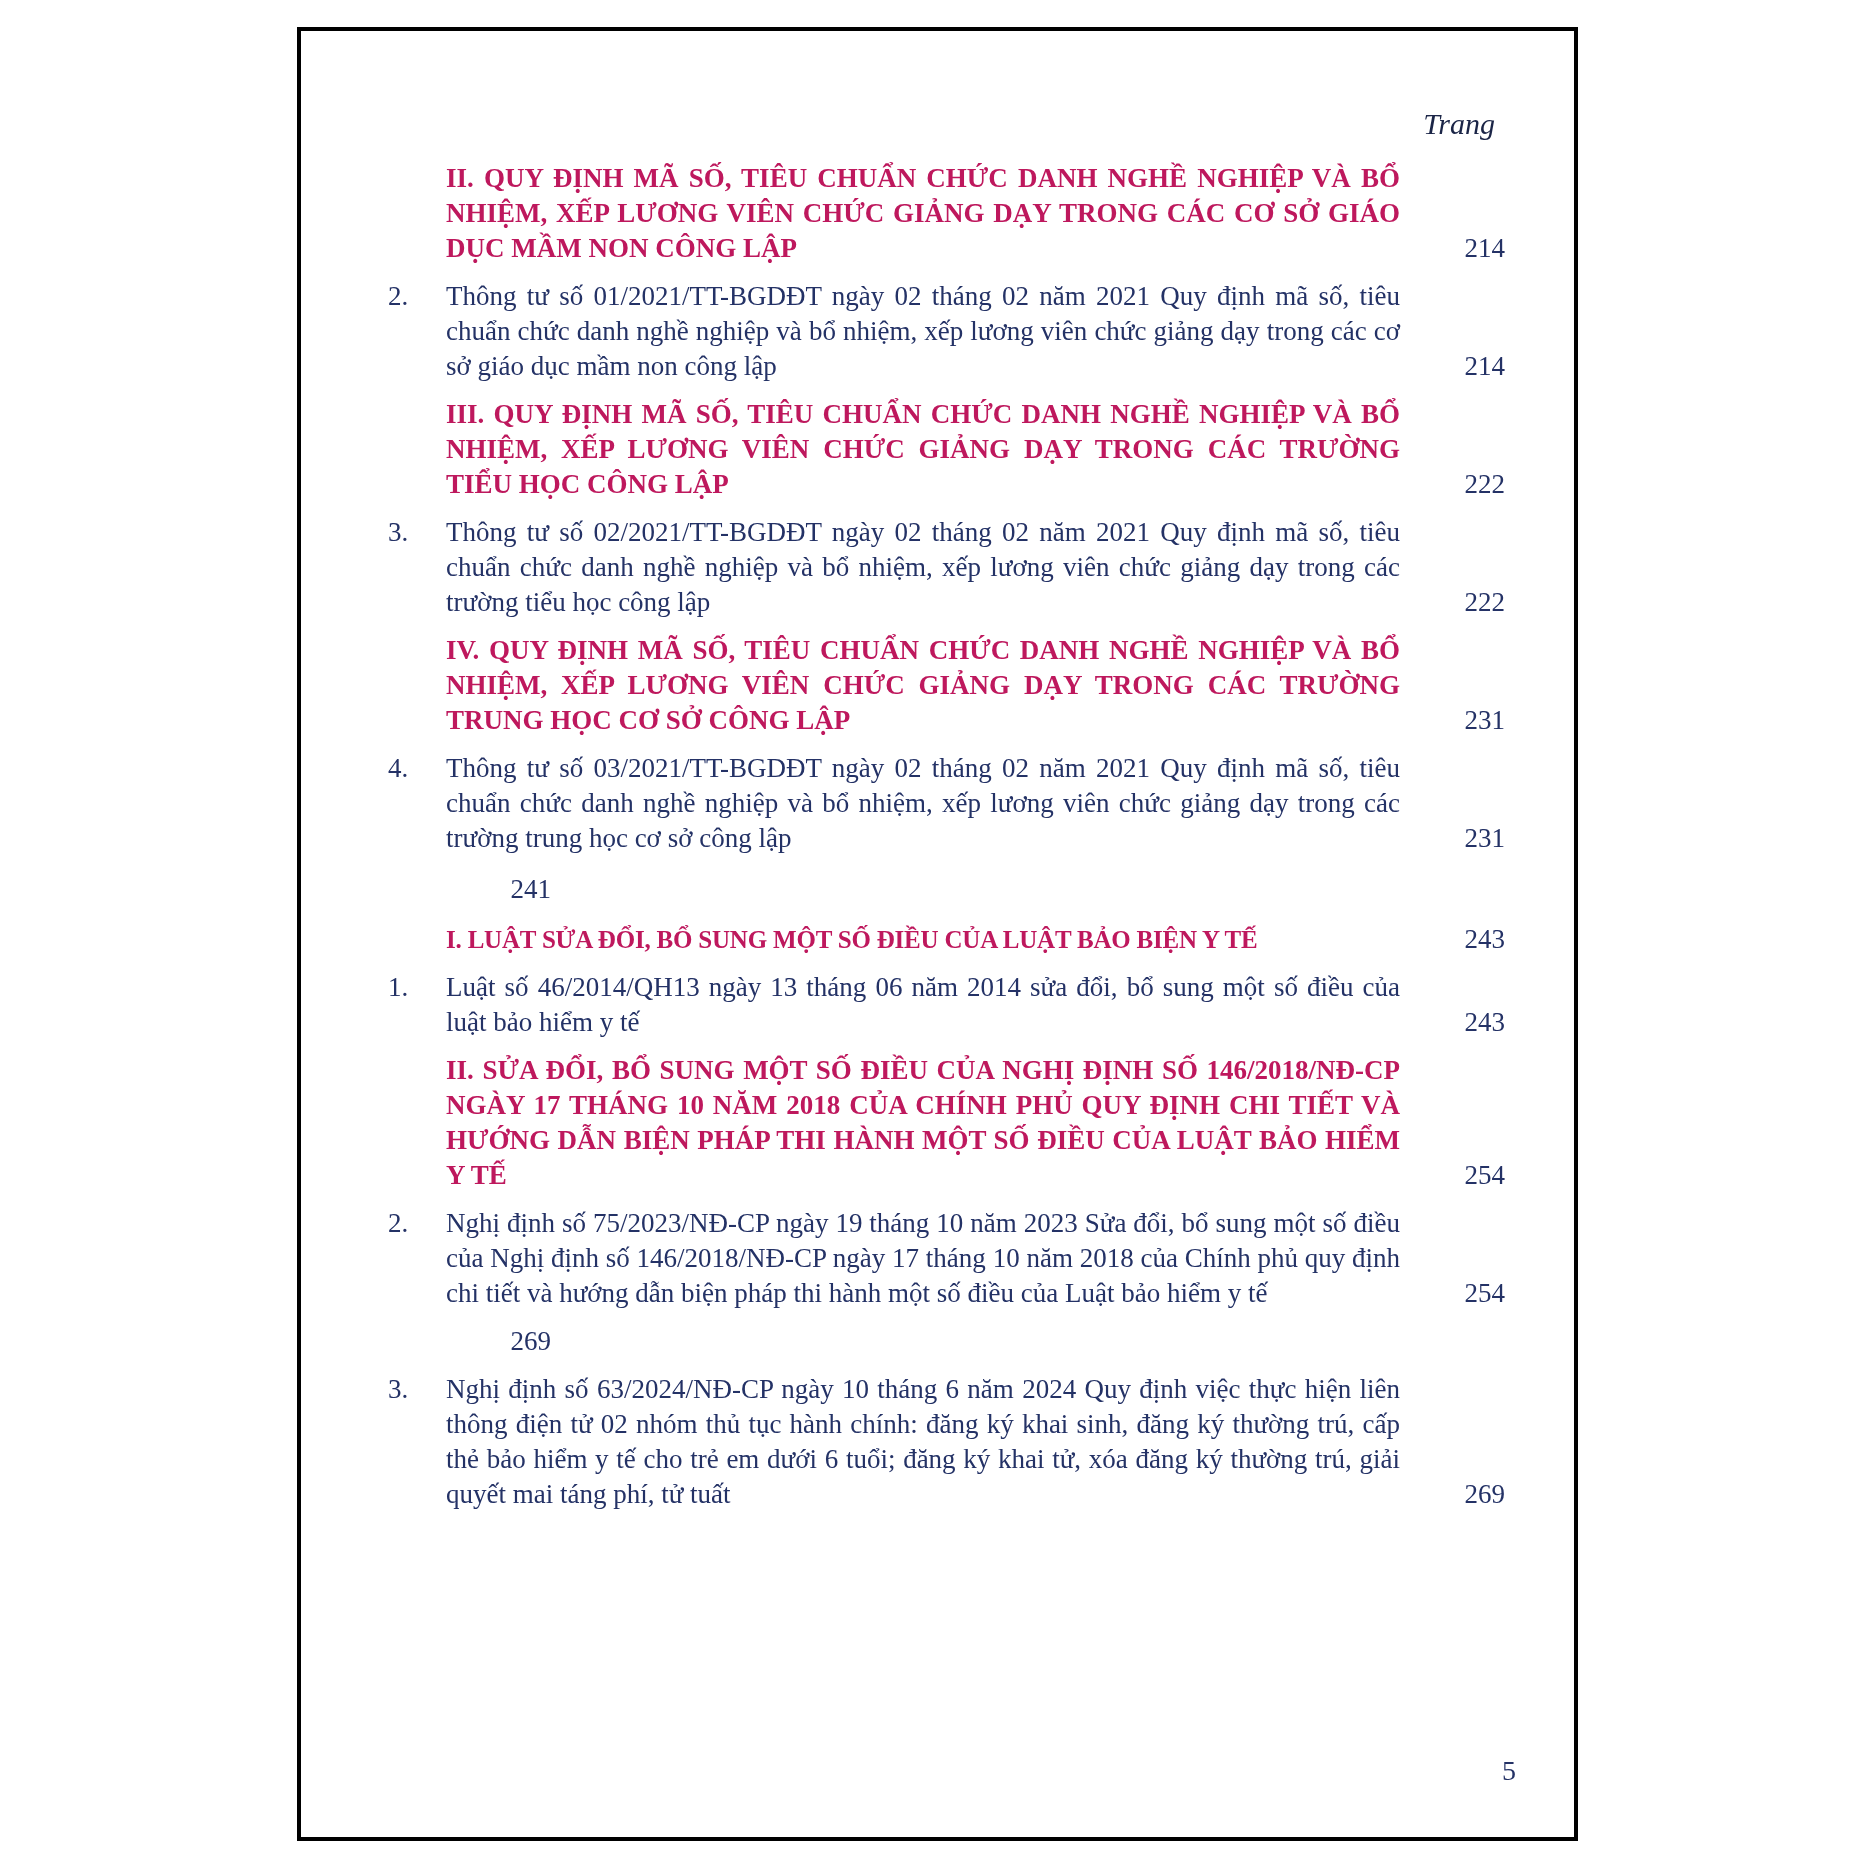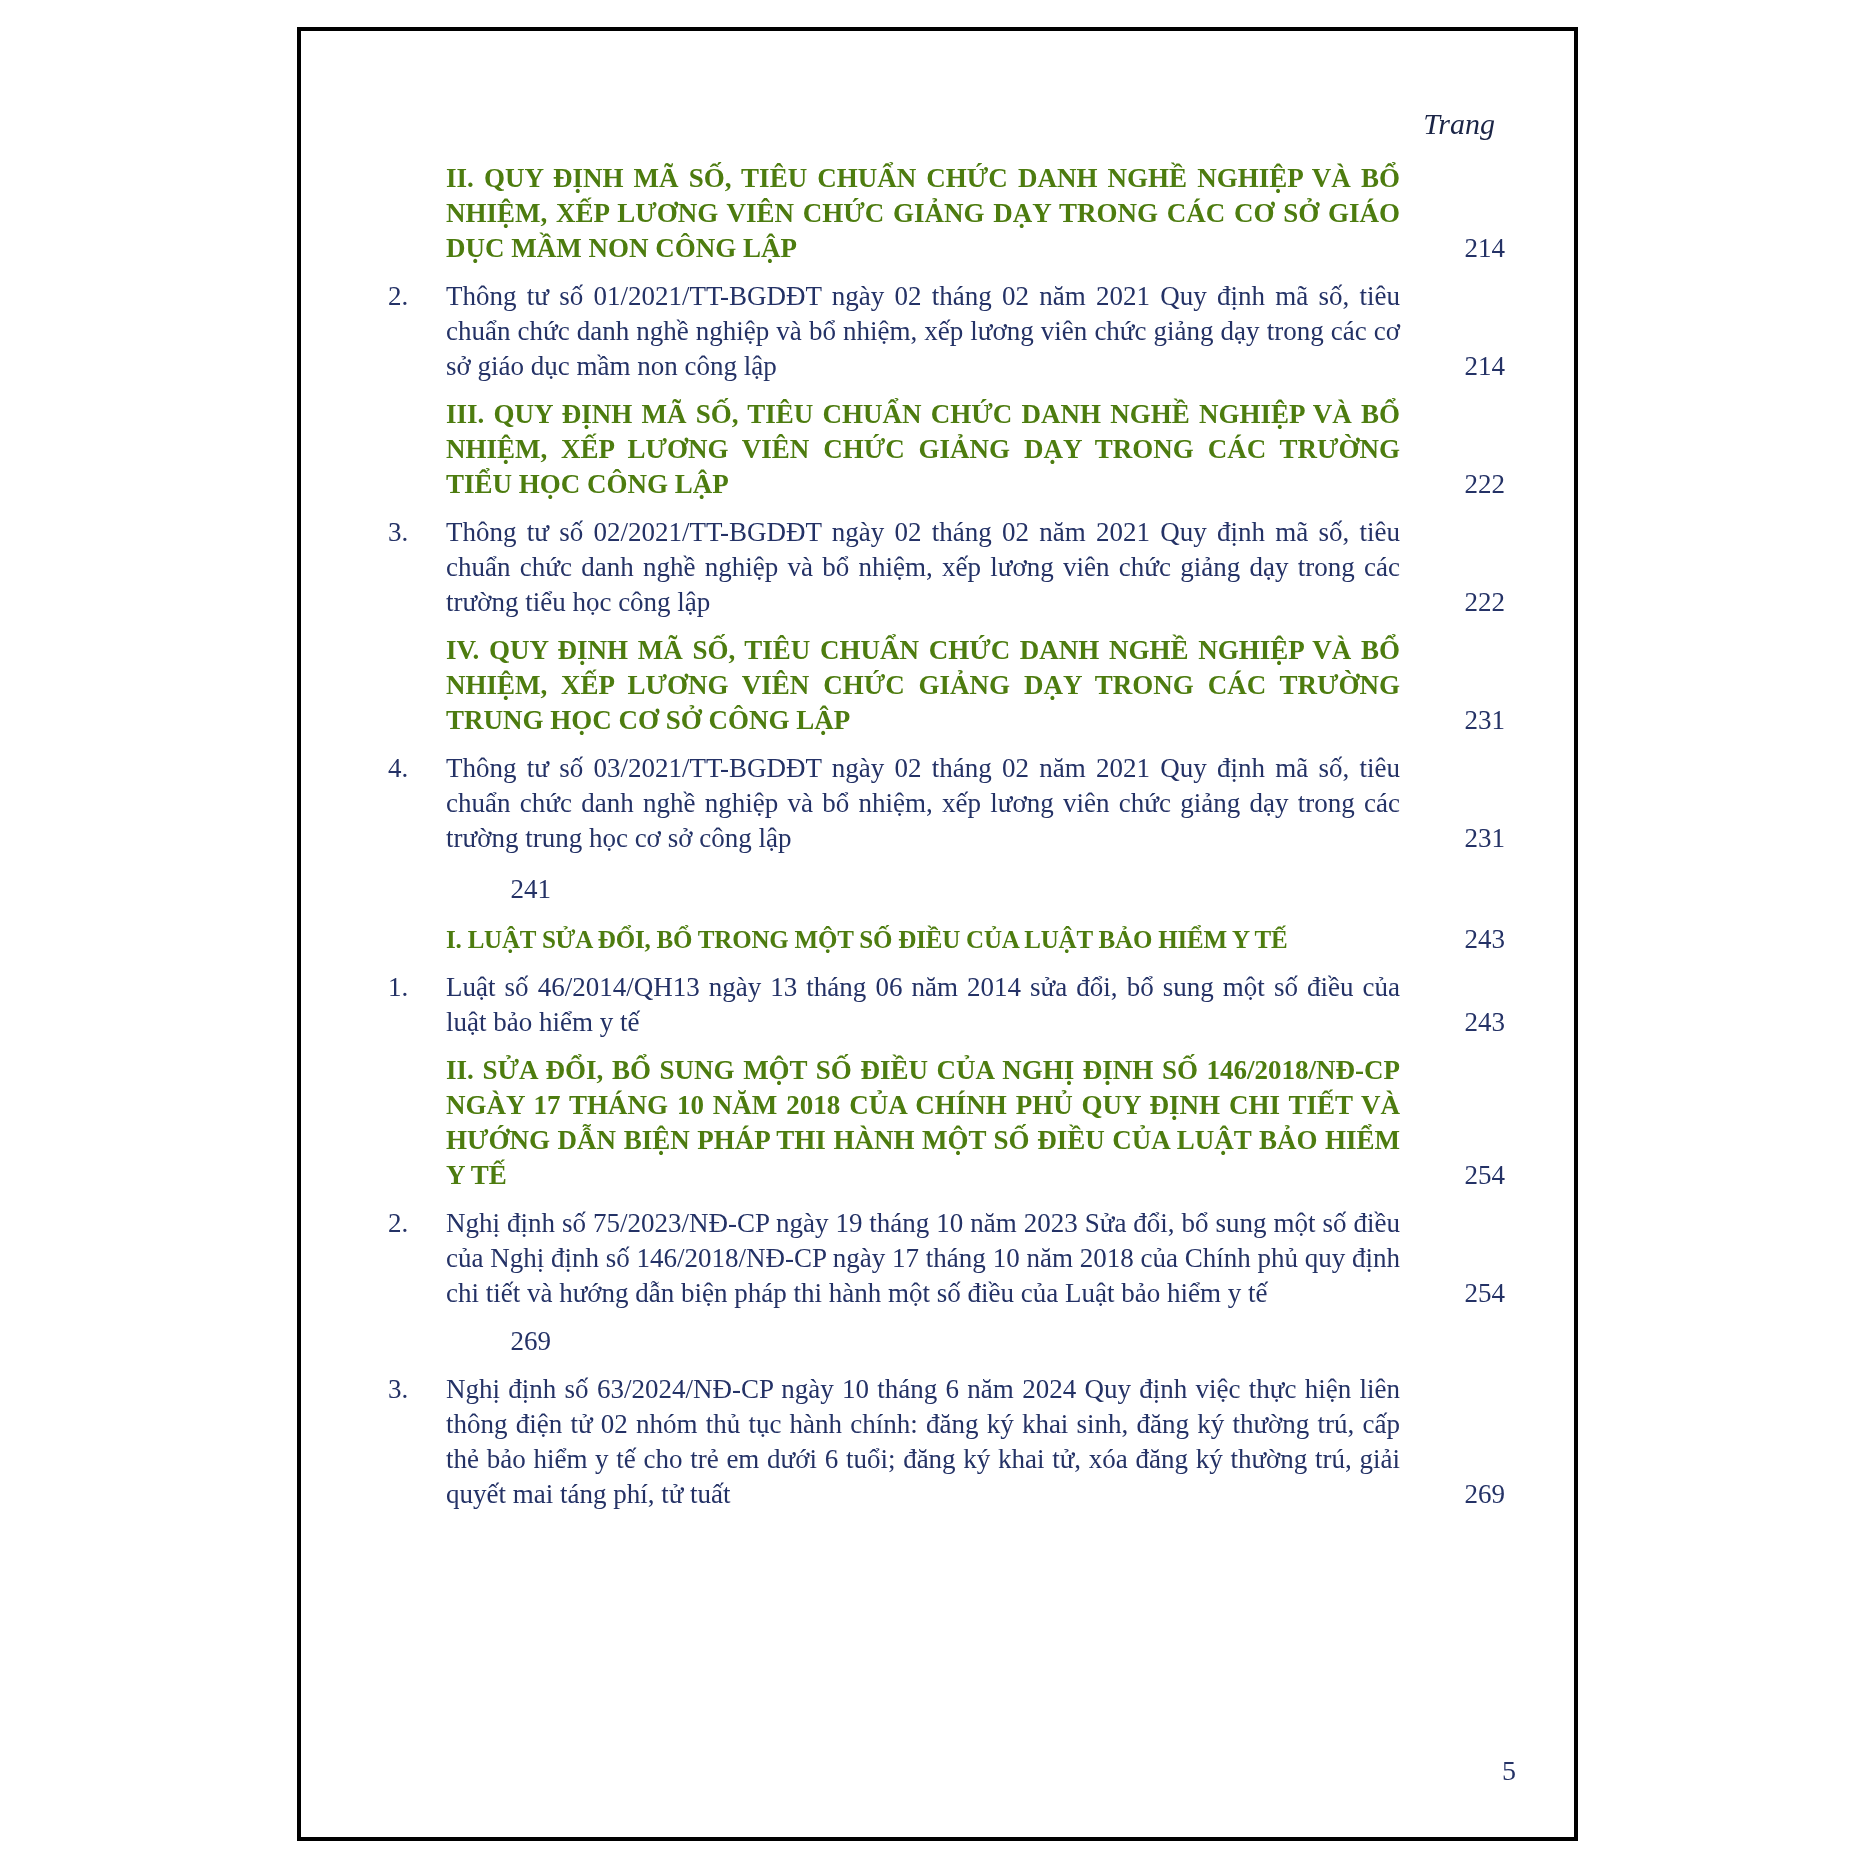--- a/index.html
+++ b/index.html
@@ -47,21 +47,21 @@
   .entry .num {
     flex: 0 0 58px;
     width: 58px;
   }
   .entry .text {
     flex: 1 1 auto;
     text-align: justify;
   }
   .entry.heading .text {
     font-weight: 700;
-    color: #4d7c0f;
+    color: #be185d;
   }
   .entry.compact .text {
     white-space: nowrap;
     font-size: 25px;
     letter-spacing: -0.2px;
     text-align: left;
     overflow: visible;
   }
   .entry.part {
     margin-top: 16px;
@@ -142,21 +142,21 @@
       <div class="pagenum">231</div>
     </div>
 
     <div class="entry part">
       <div class="num"></div>
       <div class="pagenum">241</div>
     </div>
 
     <div class="entry heading compact">
       <div class="num"></div>
-      <div class="text">I. LUẬT SỬA ĐỔI, BỔ TRONG MỘT SỐ ĐIỀU CỦA LUẬT BẢO HIỂM Y TẾ</div>
+      <div class="text">I. LUẬT SỬA ĐỔI, BỔ SUNG MỘT SỐ ĐIỀU CỦA LUẬT BẢO BIỆN Y TẾ</div>
       <div class="pagenum">243</div>
     </div>
 
     <div class="entry item">
       <div class="num">1.</div>
       <div class="text">Luật số 46/2014/QH13 ngày 13 tháng 06 năm 2014 sửa đổi, bổ sung một số điều của luật bảo hiểm y tế</div>
       <div class="pagenum">243</div>
     </div>
 
     <div class="entry heading">

